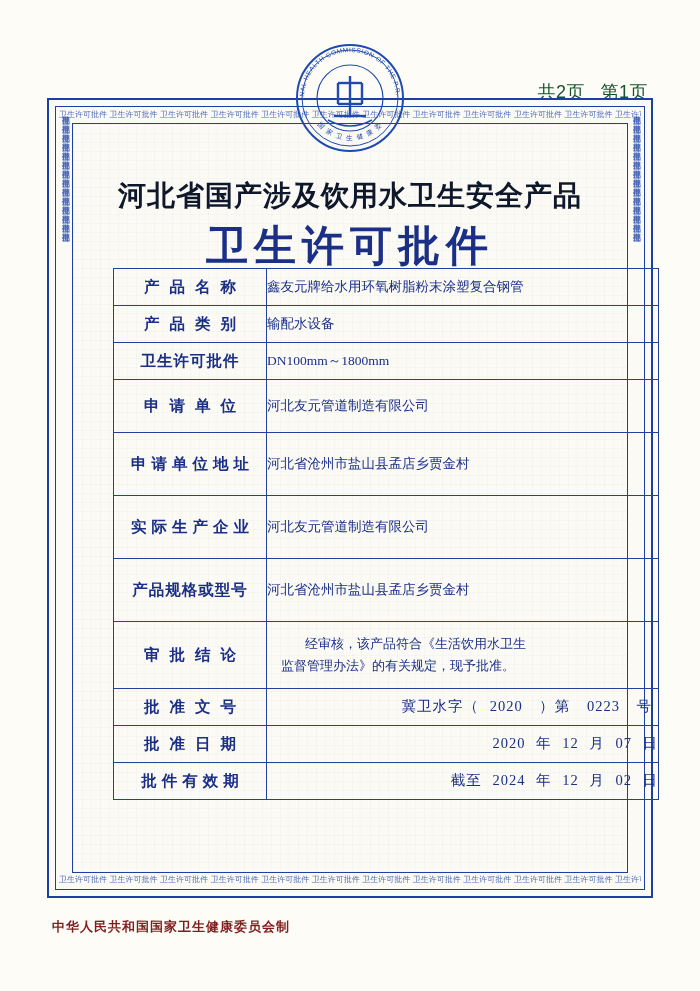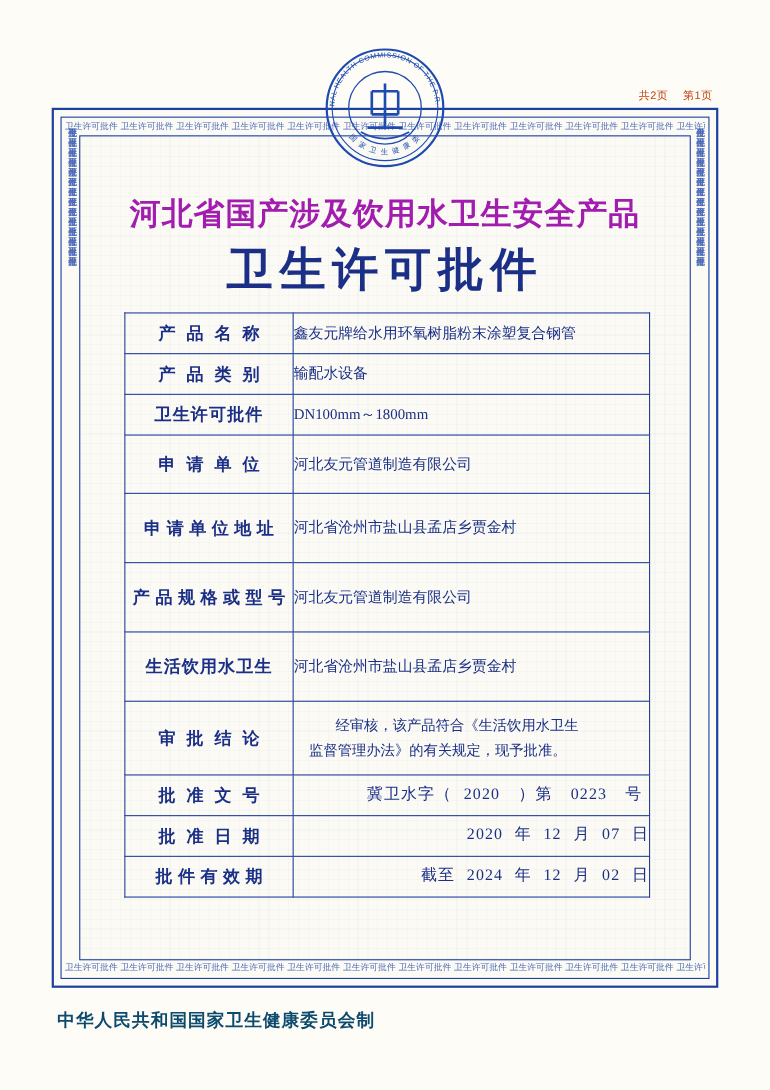--- a/index.html
+++ b/index.html
@@ -14,22 +14,22 @@
     color: #16307a;
     position: relative;
     overflow: hidden;
   }
 
   
   .page-count {
     position: absolute;
     top: 80px;
     right: 52px;
-    font-size: 10px;
-    color: #c2410c;
+    font-size: 18px;
+    color: #14532d;
     font-family: "Liberation Sans", sans-serif;
     letter-spacing: 0.5px;
     white-space: nowrap;
   }
   .page-count span { margin-left: 10px; }
 
   
   .emblem {
     position: absolute;
     left: 50%;
@@ -96,38 +96,38 @@
   .titles {
     position: absolute;
     left: 0; right: 0;
     top: 78px;
     text-align: center;
   }
   .title-main {
     font-size: 28px;
     font-weight: bold;
     letter-spacing: 1px;
-    color: #a21caf;
+    color: #0f172a;
     line-height: 1.25;
   }
   .title-sub {
     font-size: 42px;
     font-weight: bold;
     letter-spacing: 6px;
     color: #1b2f86;
     margin-top: 8px;
     line-height: 1.2;
   }
 
   
   .cert-table {
     position: absolute;
     left: 64px;
-    top: 184px;
-    width: 478px;
+    top: 168px;
+    width: 546px;
     border-collapse: collapse;
     color: #1b2f86;
   }
   .cert-table td {
     border: 1px solid #23409c;
     padding: 0;
     vertical-align: middle;
   }
   .lbl {
     width: 152px;
@@ -164,23 +164,23 @@
     font-size: 14.5px;
     letter-spacing: 1px;
   }
   .val.docno .g, .val.dates .g { margin: 0 6px; }
 
   
   .footer {
     position: absolute;
     left: 52px;
     top: 918px;
-    font-size: 16px;
+    font-size: 13px;
     font-weight: bold;
-    color: #0c4a6e;
+    color: #7f1d1d;
     letter-spacing: 1px;
     font-family: "Liberation Serif", serif;
   }
 
   
   .watermark {
     position: absolute;
     left: 24px; right: 24px; top: 24px; bottom: 24px;
     background:
       repeating-linear-gradient(90deg, rgba(120,140,200,0.045) 0 1px, transparent 1px 9px),
@@ -254,25 +254,25 @@
       </tr>
       <tr class="row-h2">
         <td class="lbl spaced">申请单位</td>
         <td class="val">河北友元管道制造有限公司</td>
       </tr>
       <tr class="row-h3">
         <td class="lbl spaced4">申请单位地址</td>
         <td class="val">河北省沧州市盐山县孟店乡贾金村</td>
       </tr>
       <tr class="row-h3">
-        <td class="lbl spaced4">产品规格或型号</td>
+        <td class="lbl spaced4">实际生产企业</td>
         <td class="val">河北友元管道制造有限公司</td>
       </tr>
       <tr class="row-h3">
-        <td class="lbl">生活饮用水卫生</td>
+        <td class="lbl">产品规格或型号</td>
         <td class="val">河北省沧州市盐山县孟店乡贾金村</td>
       </tr>
       <tr class="row-concl">
         <td class="lbl spaced">审批结论</td>
         <td class="val concl">
           <span class="ind">经审核，该产品符合《生活饮用水卫生</span><br>
           <span>监督管理办法》的有关规定，现予批准。</span>
         </td>
       </tr>
       <tr class="row-h1">

